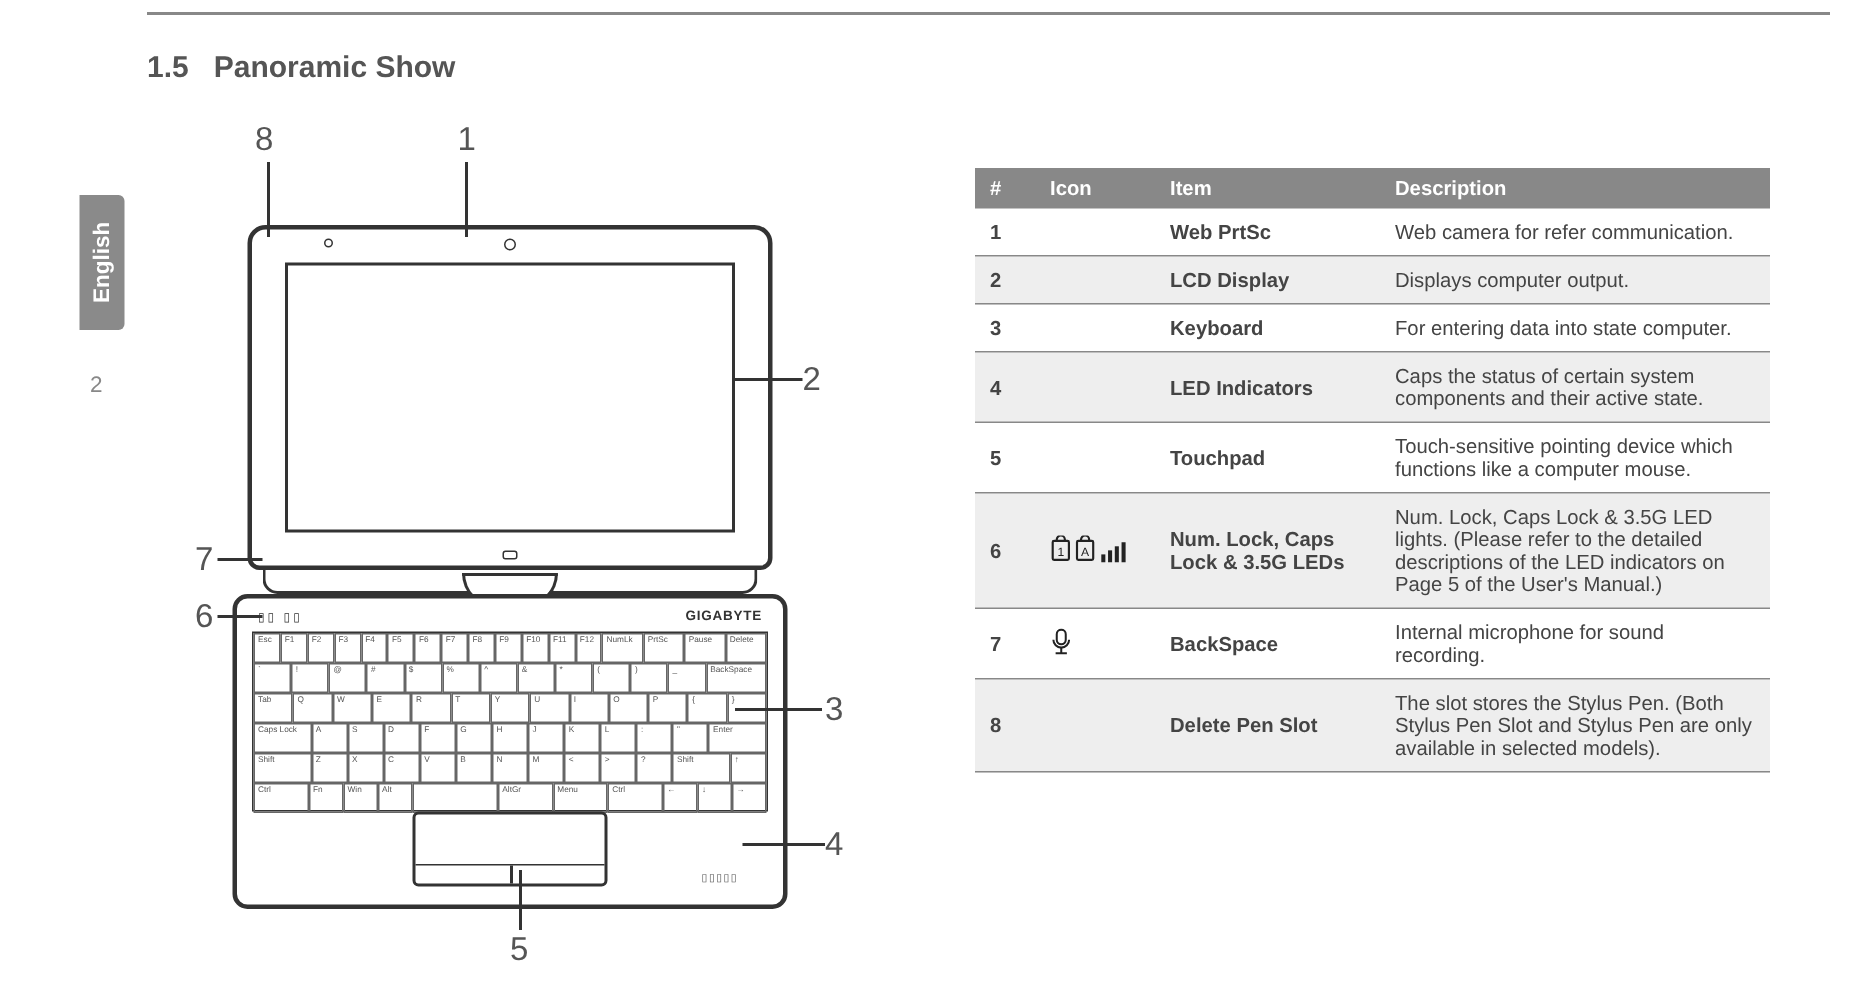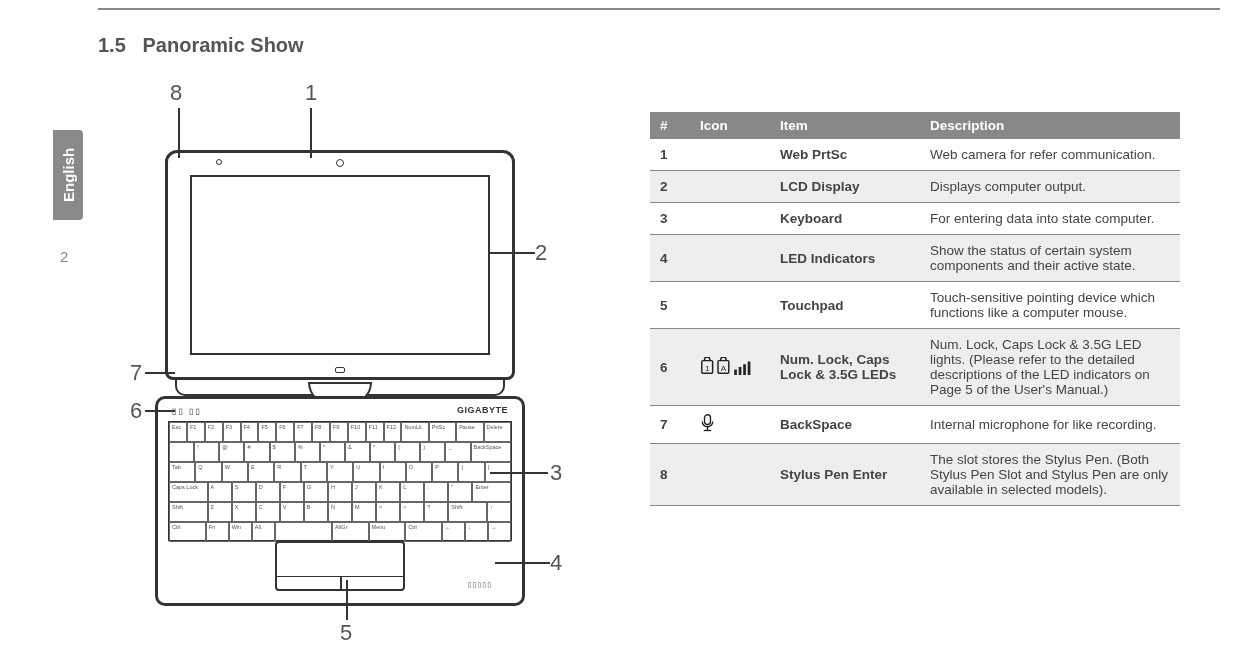--- a/index.html
+++ b/index.html
@@ -297,21 +297,21 @@
       <tr>
         <td class="num">3</td>
         <td class="icon-cell"></td>
         <td class="item">Keyboard</td>
         <td>For entering data into state computer.</td>
       </tr>
       <tr class="alt">
         <td class="num">4</td>
         <td class="icon-cell"></td>
         <td class="item">LED Indicators</td>
-        <td>Show the status of certain system components and their active state.</td>
+        <td>Caps the status of certain system components and their active state.</td>
       </tr>
       <tr>
         <td class="num">5</td>
         <td class="icon-cell"></td>
         <td class="item">Touchpad</td>
         <td>Touch-sensitive pointing device which functions like a computer mouse.</td>
       </tr>
       <tr class="alt">
         <td class="num">6</td>
         <td class="icon-cell"><svg viewBox="0 0 60 20">
@@ -337,22 +337,22 @@
         <td class="num">7</td>
         <td class="icon-cell"><svg viewBox="0 0 20 24">
             <g fill="none" stroke="#222" stroke-width="1.8">
               <rect x="6" y="1" width="8" height="13" rx="4"></rect>
               <path d="M3 10a7 7 0 0 0 14 0"></path>
               <line x1="10" y1="17" x2="10" y2="22"></line>
               <line x1="5" y1="22" x2="15" y2="22"></line>
             </g>
           </svg></td>
         <td class="item">BackSpace</td>
-        <td>Internal microphone for like recording.</td>
+        <td>Internal microphone for sound recording.</td>
       </tr>
       <tr class="alt">
         <td class="num">8</td>
         <td class="icon-cell"></td>
-        <td class="item">Stylus Pen Enter</td>
+        <td class="item">Delete Pen Slot</td>
         <td>The slot stores the Stylus Pen. (Both Stylus Pen Slot and Stylus Pen are only available in selected models).</td>
       </tr>
     </tbody>
 </table>
 
 </body></html>

